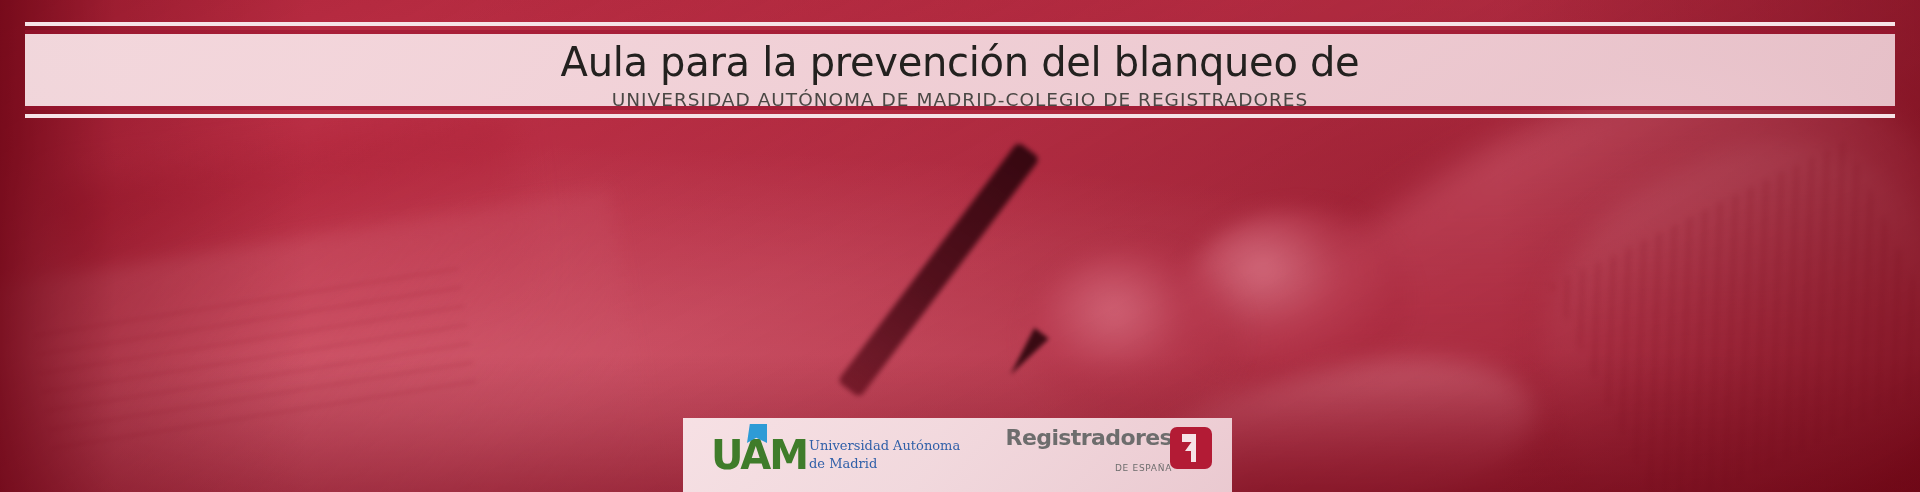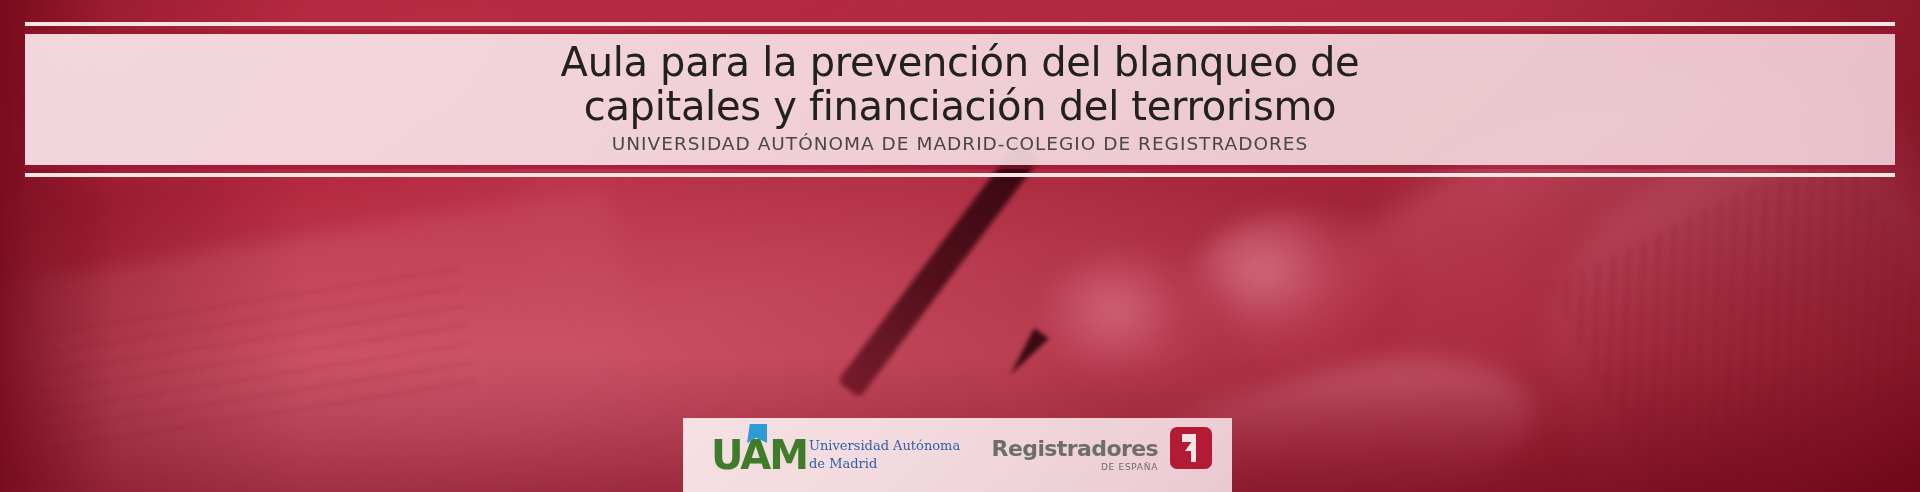--- a/index.html
+++ b/index.html
@@ -194,21 +194,21 @@
     background: linear-gradient(150deg, rgba(198,44,70,0.42) 0%, rgba(186,30,58,0.30) 45%, rgba(150,14,40,0.46) 100%);
     mix-blend-mode: multiply;
   }
 
   
   .title-banner {
     position: absolute;
     left: 25px;
     top: 22px;
     width: 1870px;
-    height: 155px;
+    height: 96px;
     box-sizing: border-box;
   }
 
   .banner-rule {
     position: absolute;
     left: 0;
     width: 100%;
     background: #f6e4e7;
   }
 
@@ -309,43 +309,42 @@
     color: #2f5fa8;
     font-family: "DejaVu Serif", "Liberation Serif", serif;
     font-size: 13px;
     line-height: 18px;
   }
 
   .logo-spacer { flex: 1 1 auto; }
 
   .logo-reg {
     display: flex;
-    align-items: center;
-    gap: 16px;
+    gap: 2px;
   }
 
   .reg-wordmark {
     display: flex;
     flex-direction: column;
     align-items: flex-end;
     line-height: 1;
   }
 
   .reg-name {
     color: #6d6d6d;
     font-weight: bold;
     font-size: 22px;
     letter-spacing: -0.6px;
   }
 
   .reg-sub {
     color: #6d6d6d;
     font-size: 9px;
     letter-spacing: 0.7px;
-    margin-top: 3px;
+    margin-top: 15px;
   }
 
   .reg-mark {
     position: relative;
     width: 42px;
     height: 42px;
     margin-left: -4px;
     margin-bottom: 14px;
   }
 
@@ -372,21 +371,20 @@
     <div class="photo-vignette"></div>
     <div class="photo-tint"></div>
   </div>
 
   <div class="title-banner">
     <div class="banner-rule top-outer"></div>
     <div class="banner-darkline top"></div>
 
     <div class="banner-panel">
       <div class="title-line">Aula para la prevención del blanqueo de</div>
-      <div class="title-line">capitales y financiación del terrorismo</div>
       <div class="banner-subtitle">UNIVERSIDAD AUTÓNOMA DE MADRID-COLEGIO DE REGISTRADORES</div>
     </div>
 
     <div class="banner-darkline bot"></div>
     <div class="banner-rule bot-outer"></div>
   </div>
 
   <div class="logo-bar">
 
     <div class="logo-uam">

